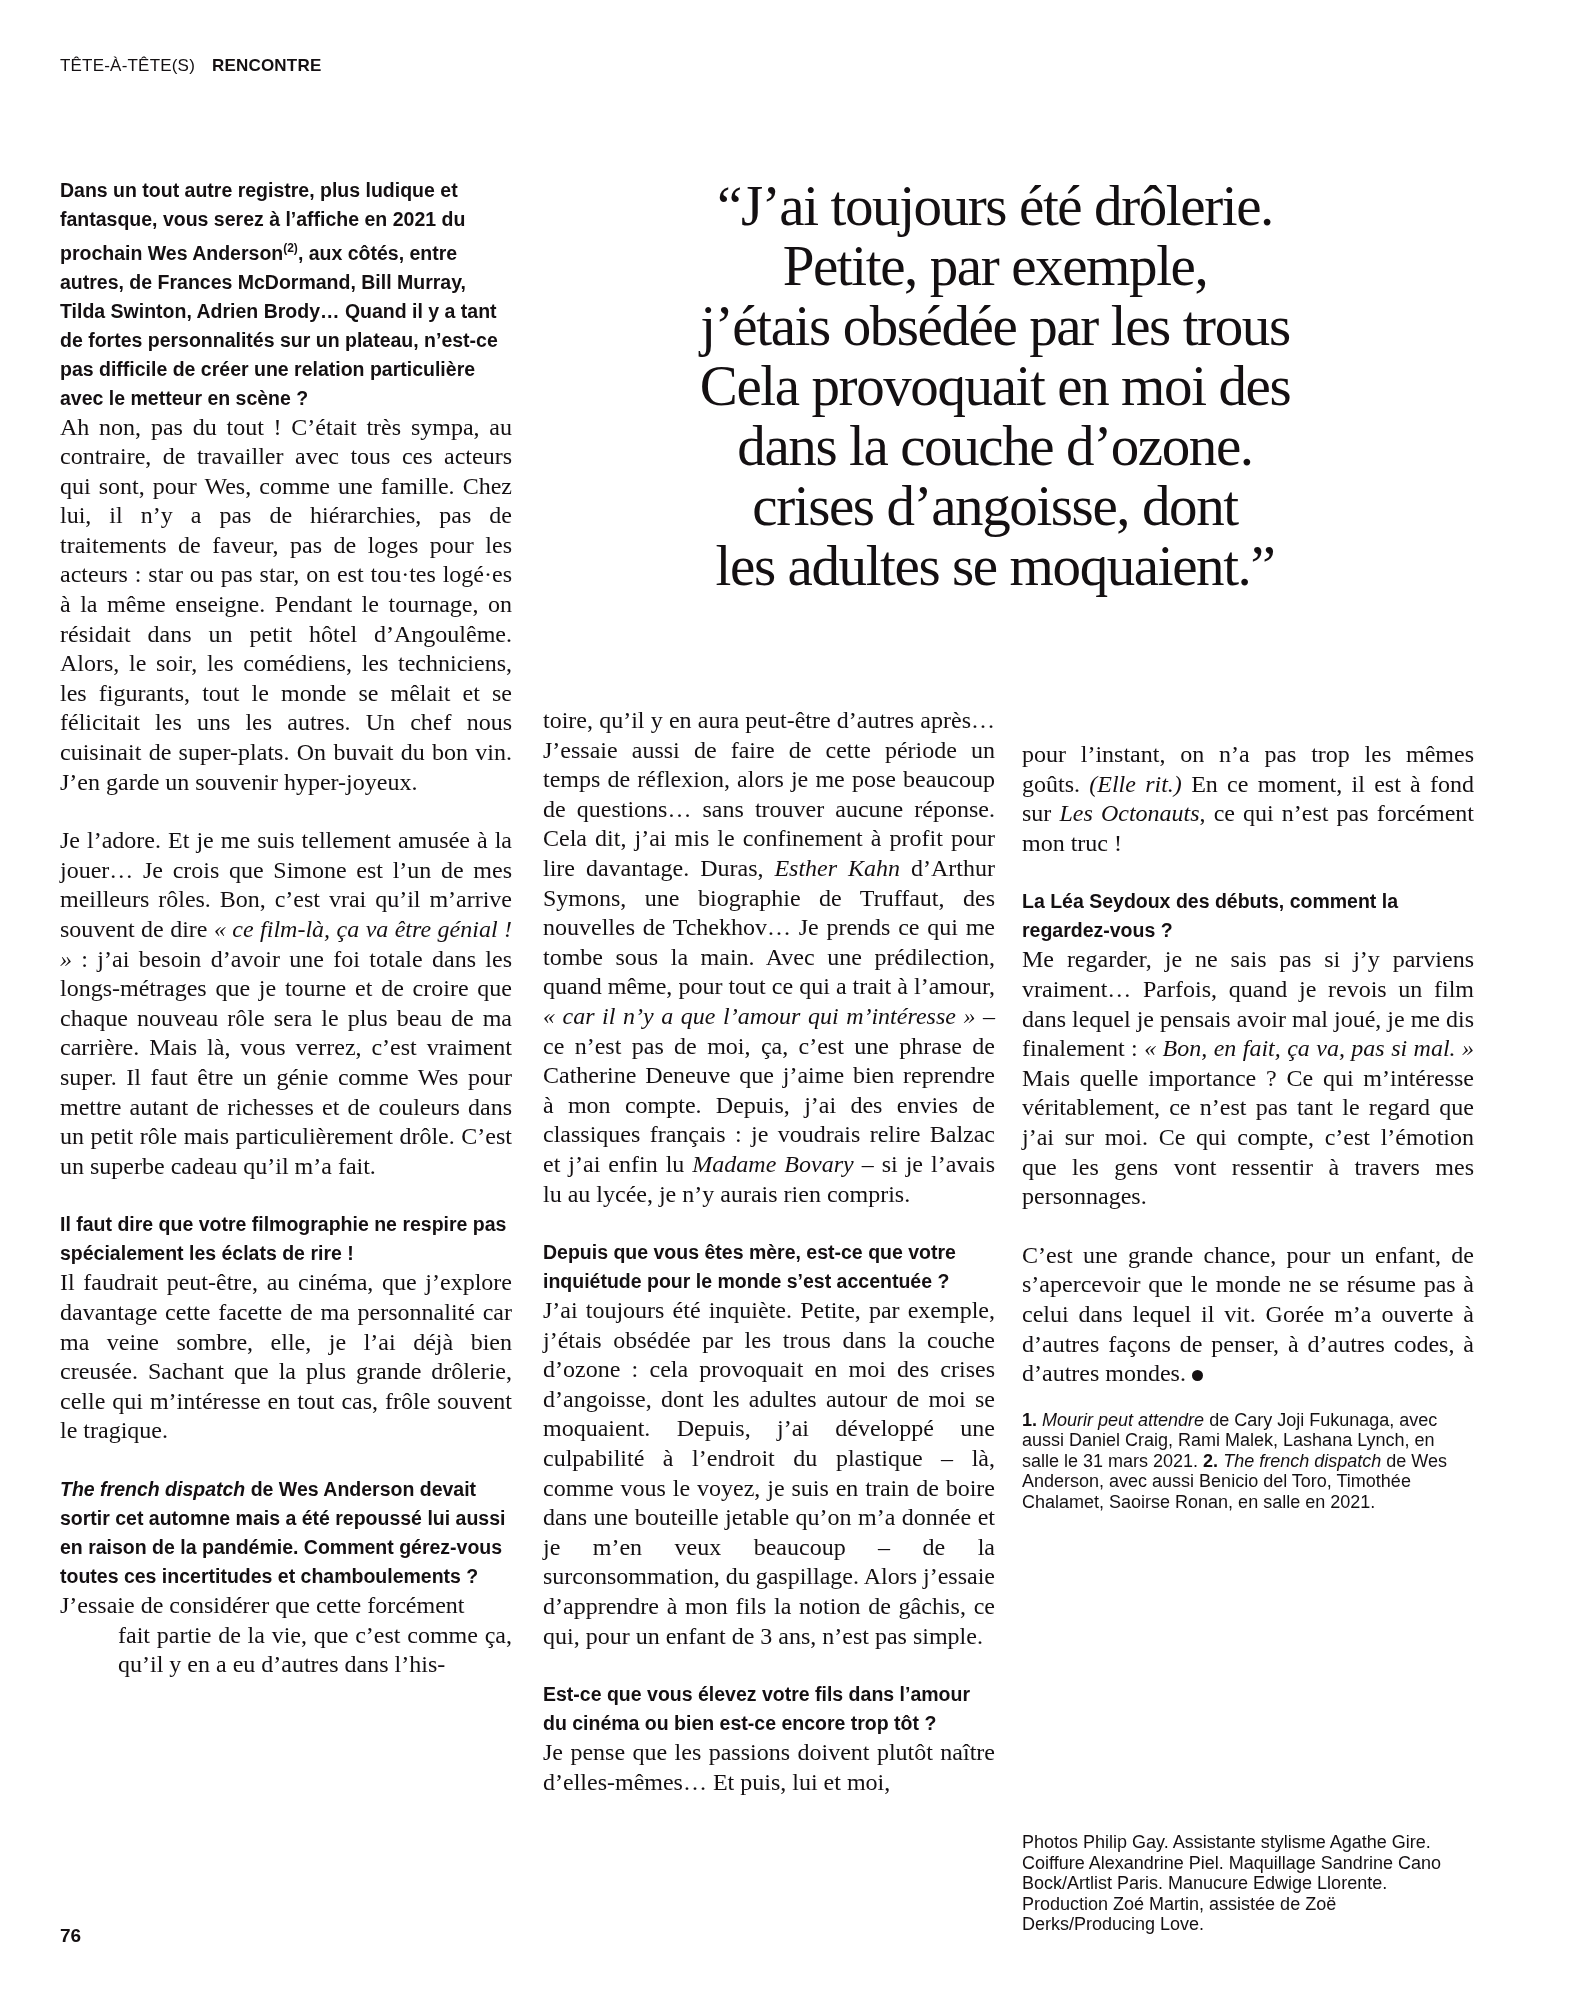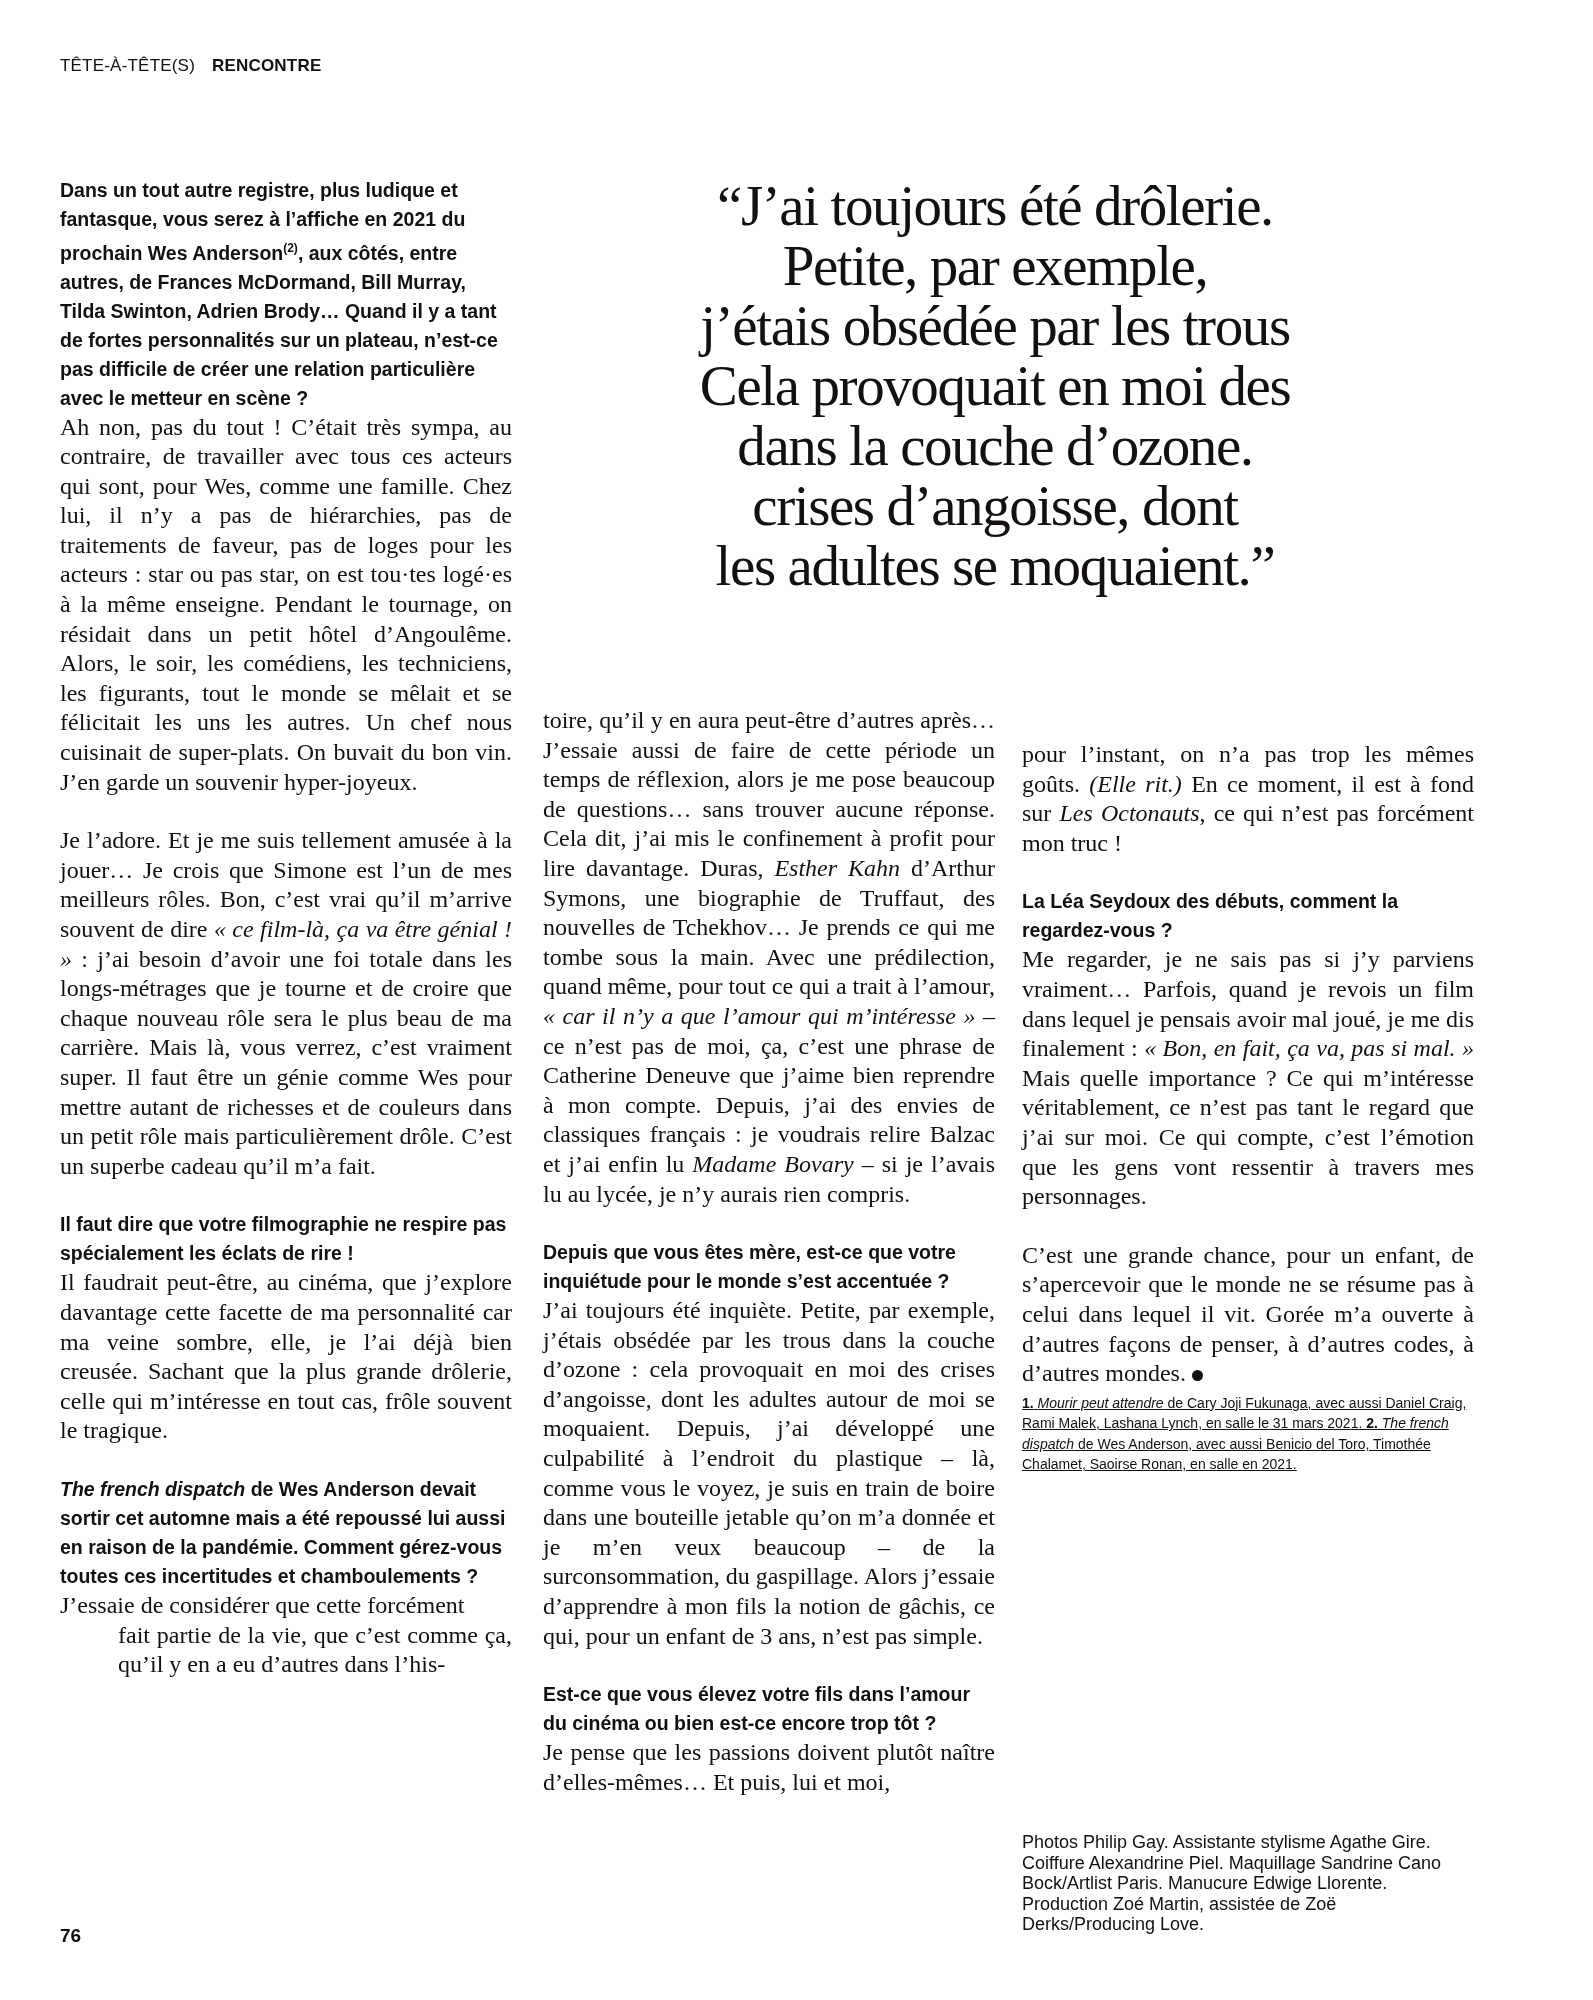--- a/index.html
+++ b/index.html
@@ -12,21 +12,21 @@
   .col-mid { left:543px; top:706px; }
   .col-right { left:1022px; top:740px; }
   .q { font-family:"Liberation Sans", sans-serif; font-weight:bold; font-size:19.5px; line-height:29px; margin:0; }
   .a { font-family:"Liberation Serif", serif; font-size:24px; line-height:29.6px; margin:0; text-align:justify; hyphens:manual; }
   .a i, .q i { font-style:italic; }
   .gap { height:29px; }
   .sup { font-size:12px; vertical-align:super; }
   .pullquote { position:absolute; left:650px; top:176px; width:690px; text-align:center;
     font-family:"Liberation Serif", serif; font-size:57px; line-height:60px; letter-spacing:-1.4px; }
   .pullquote span { display:block; white-space:nowrap; }
-  .footnotes { font-family:"Liberation Sans", sans-serif; font-size:14px; line-height:20.5px; margin-top:4px;text-decoration:underline; }
+  .footnotes { font-family:"Liberation Sans", sans-serif; font-size:18px; line-height:20.5px; margin-top:21px; }
   .footnotes b { font-weight:bold; }
   .credits { position:absolute; left:1022px; top:1832px; width:440px; font-family:"Liberation Sans", sans-serif; font-size:18px; line-height:20.5px; }
   .pagenum { position:absolute; left:60px; top:1925px; font-family:"Liberation Sans", sans-serif; font-weight:bold; font-size:19px; }
   .indent-block { padding-left:58px; }
   .endmark { display:inline-block; width:11px; height:11px; border-radius:50%; background:#141012; margin-left:6px; vertical-align:middle; }
 </style>
 </head>
 <body>
 
 <div class="header">

